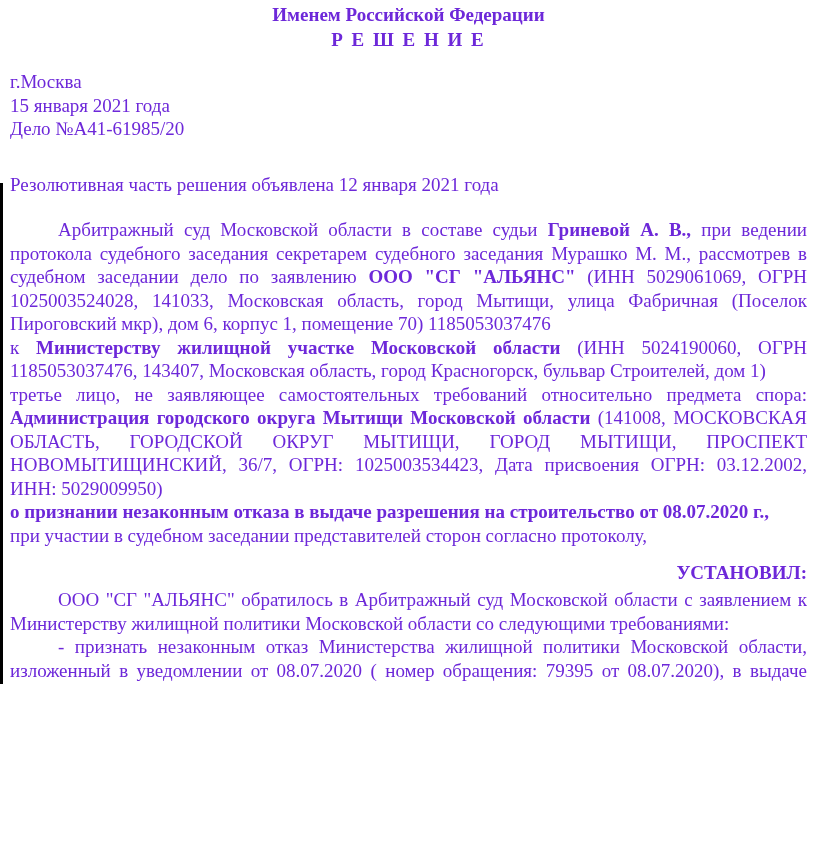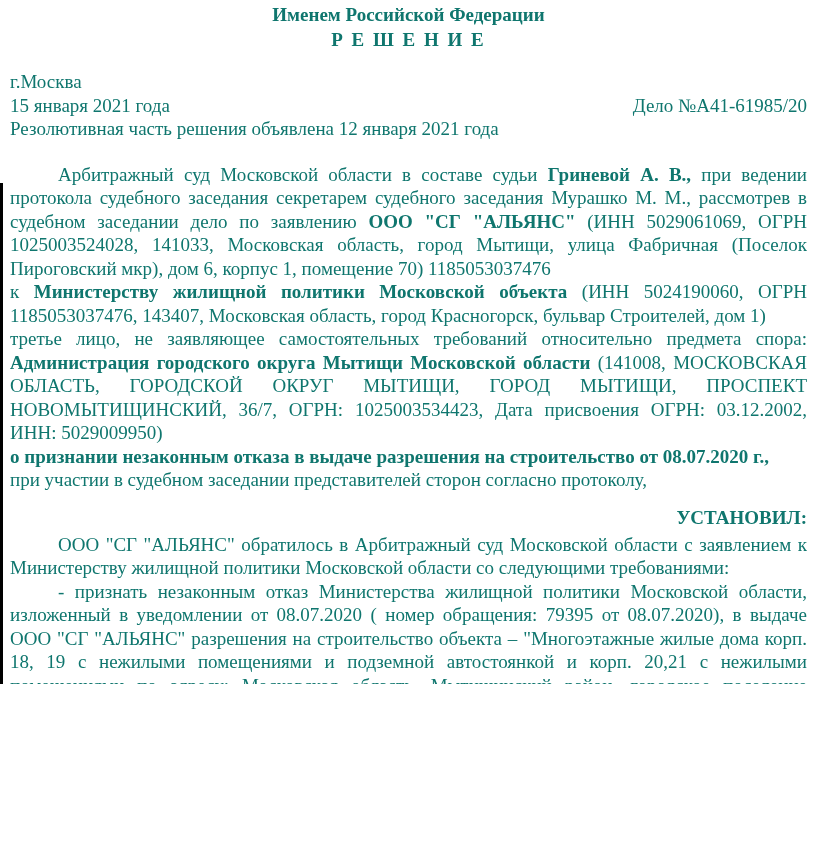--- a/index.html
+++ b/index.html
@@ -2,36 +2,36 @@
 <html><head>
 <meta charset="utf-8">
 <style>
   * { margin: 0; padding: 0; box-sizing: border-box; }
   html, body { background: #ffffff; }
   .page {
     position: relative;
     width: 813px;
     height: 684px;
     background: #ffffff;
-    color: #0f766e;
+    color: #6d28d9;
     font-family: "Liberation Serif", "DejaVu Serif", serif;
     overflow: hidden;
   }
   .content {
     position: absolute;
     left: 0; top: 0; right: 0; bottom: 0;
     padding: 2px 6px 0 10px;
     font-size: 19px;
     line-height: 23.5px;
   }
   .h-line { font-weight: bold; text-align: center; line-height: 25px; }
   .h-decision { letter-spacing: 2px; }
   .meta-city { margin-top: 18px; }
-  .meta-row { display: flex; justify-content: space-between; }
-  .announced { margin-top: 0; }
+  .meta-row { display: flex; justify-content: space-between; flex-direction: column; }
+  .announced { margin-top: 32px; }
   .para { text-align: justify; margin: 0; }
   .para.first { margin-top: 22px; }
   .indent { text-indent: 48px; }
   .established {
     margin-top: 13px;
     margin-bottom: 3px;
     font-weight: bold;
     text-align: right;
     line-height: 25px;
   }
@@ -60,21 +60,21 @@
 
     <div class="meta-city">г.Москва</div>
     <div class="meta-row">
       <span>15 января 2021 года</span>
       <span>Дело №А41-61985/20</span>
     </div>
 
     <div class="announced">Резолютивная часть решения объявлена 12 января 2021 года</div>
 
     <p class="para indent first"><span>Арбитражный суд Московской области в составе судьи </span><span class="seg-b">Гриневой А. В.,</span><span> при ведении протокола  судебного заседания секретарем судебного заседания Мурашко М. М., рассмотрев в судебном  заседании дело по заявлению </span><span class="seg-b">ООО "СГ "АЛЬЯНС"</span><span> (ИНН 5029061069, ОГРН 1025003524028, 141033, Московская область, город Мытищи, улица Фабричная (Поселок Пироговский мкр), дом 6, корпус 1, помещение 70) 1185053037476</span></p>
-    <p class="para"><span>к </span><span class="seg-b">Министерству жилищной политики Московской объекта</span><span> (ИНН 5024190060, ОГРН 1185053037476, 143407, Московская область, город Красногорск, бульвар Строителей, дом 1)</span></p>
+    <p class="para"><span>к </span><span class="seg-b">Министерству жилищной участке Московской области</span><span> (ИНН 5024190060, ОГРН 1185053037476, 143407, Московская область, город Красногорск, бульвар Строителей, дом 1)</span></p>
     <p class="para"><span>третье лицо, не заявляющее самостоятельных требований относительно предмета спора: </span><span class="seg-b">Администрация городского округа Мытищи Московской области</span><span> (141008, МОСКОВСКАЯ ОБЛАСТЬ, ГОРОДСКОЙ ОКРУГ МЫТИЩИ, ГОРОД МЫТИЩИ, ПРОСПЕКТ НОВОМЫТИЩИНСКИЙ, 36/7, ОГРН: 1025003534423, Дата присвоения ОГРН: 03.12.2002, ИНН: 5029009950)</span></p>
     <p class="para"><span class="seg-b">о признании незаконным отказа в выдаче разрешения на строительство от 08.07.2020 г.,</span></p>
     <p class="para"><span>при участии в судебном заседании представителей сторон согласно протоколу,</span></p>
 
     <div class="established">УСТАНОВИЛ:</div>
 
     <p class="para indent"><span>ООО "СГ "АЛЬЯНС" обратилось в Арбитражный суд Московской области с заявлением к Министерству жилищной политики Московской области со следующими требованиями:</span></p>
     <p class="para indent"><span>- признать незаконным отказ Министерства жилищной политики Московской области, изложенный в уведомлении от 08.07.2020 ( номер обращения: 79395 от 08.07.2020), в выдаче ООО "СГ "АЛЬЯНС" разрешения на строительство объекта – "Многоэтажные жилые дома корп. 18, 19 с нежилыми помещениями и подземной автостоянкой и корп. 20,21 с нежилыми помещениями по адресу: Московская область, Мытищинский район, городское поселение Пироговский, пос. Мебельной фабрики корп. 20,21)." На земельном участке с кадастровым номером 50:12:0090234:32;</span></p>
     <p class="para indent"><span>- обязать Министерство жилищной политики Московской области выдать ООО "СГ</span></p>
 

